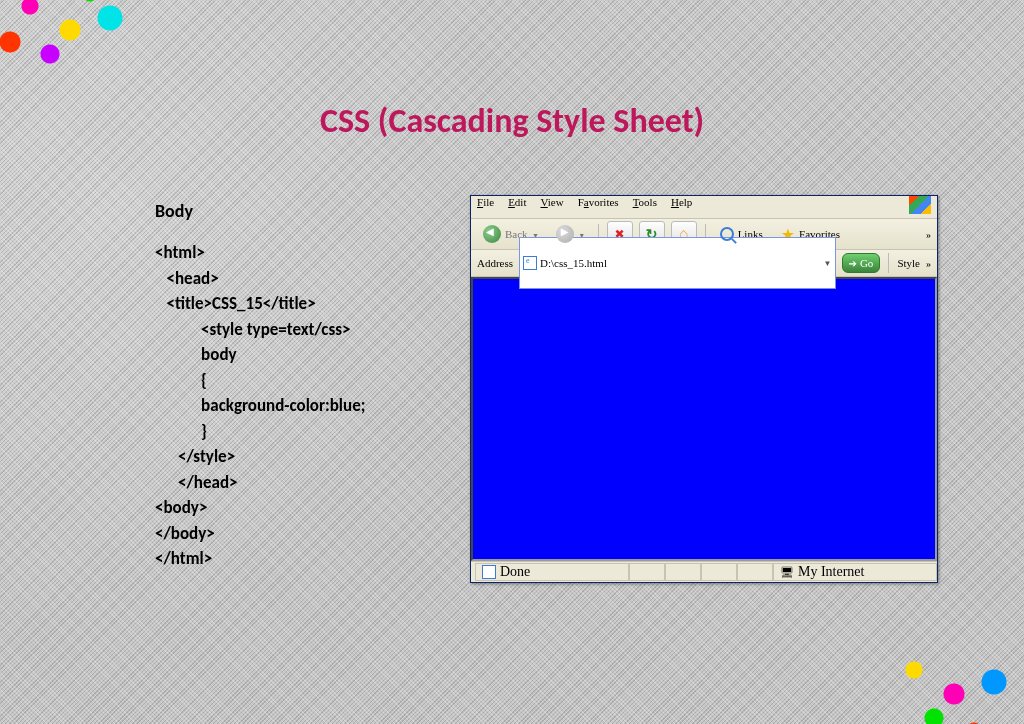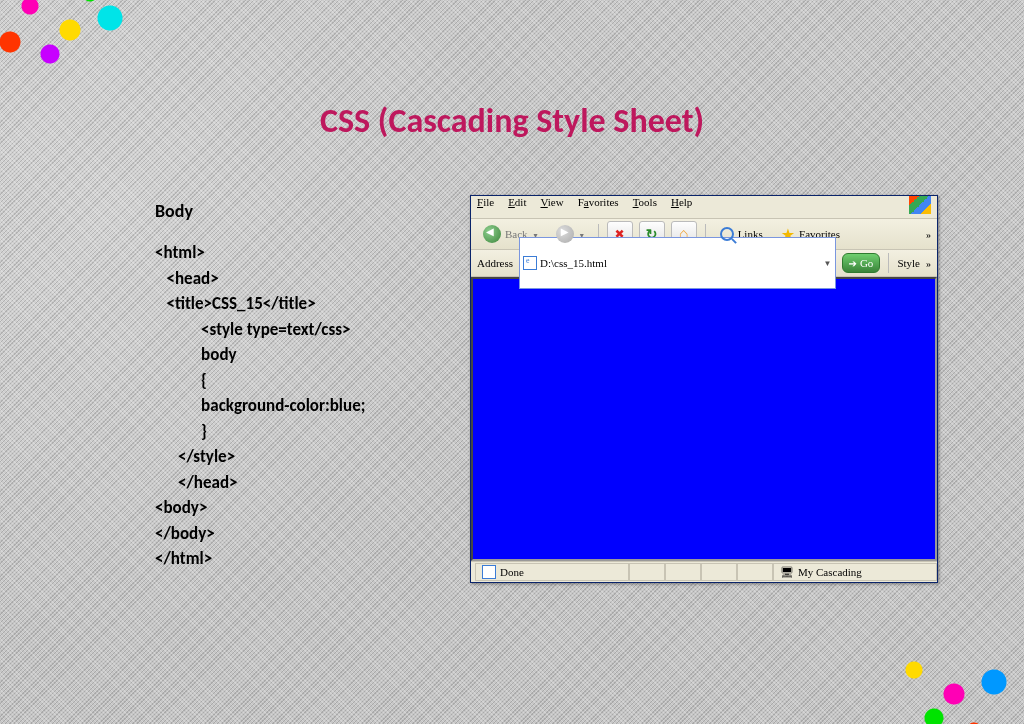--- a/index.html
+++ b/index.html
@@ -190,21 +190,21 @@
     height: 280px;
     background: #0000ff;
     border: 2px inset #999;
     margin: 0;
   }
   .statusbar {
     height: 20px;
     background: #ece9d8;
     border-top: 1px solid #c8c4b4;
     display:flex; align-items:center;
-    font-family: Tahoma; font-size:11px;
+    font-family: Tahoma; font-size:14px;
     padding: 0 4px;
   }
   .status-cell{
     border:1px solid #c8c4b4; height:16px; padding:0 6px;
     display:flex; align-items:center; gap:4px;
   }
   .status-done{flex:0 0 140px;}
   .status-empty{flex:0 0 22px;}
   .status-right{margin-left:auto; flex:0 0 150px;}
   .done-ic{width:12px;height:12px;background:#fff;border:1px solid #3b7cd6;}
@@ -301,17 +301,17 @@
     <div class="status-cell status-done">
       <span class="done-ic"></span>
       <span>Done</span>
     </div>
     <div class="status-cell status-empty"></div>
     <div class="status-cell status-empty"></div>
     <div class="status-cell status-empty"></div>
     <div class="status-cell status-empty"></div>
     <div class="status-cell status-right">
       <span class="comp-ic"></span>
-      <span>My Cascading</span>
+      <span>My Internet</span>
     </div>
     <div class="grip"></div>
   </div>
 </div>
 
 </body></html>

